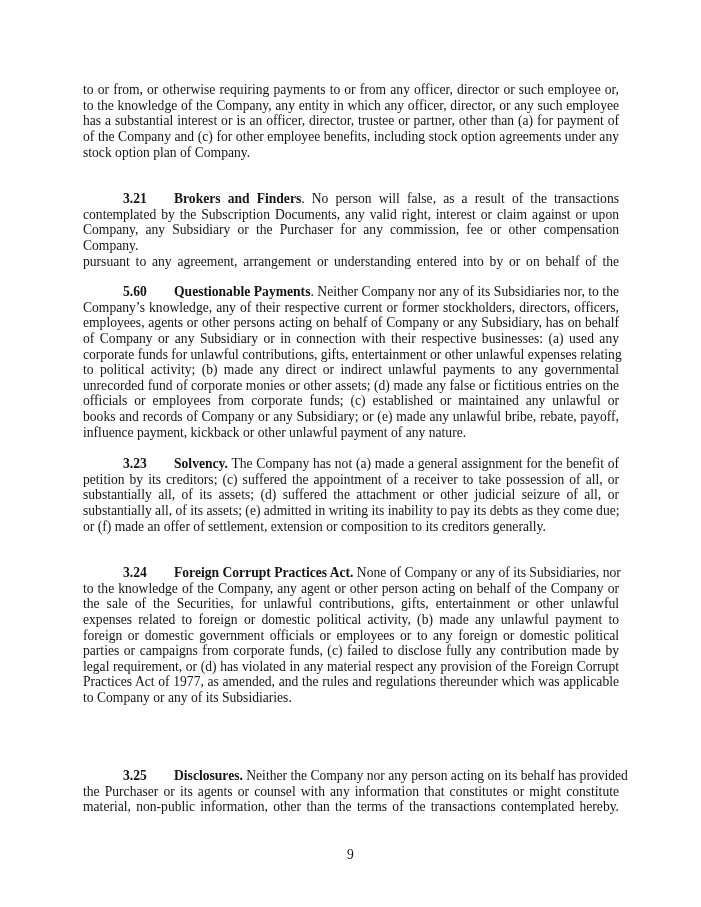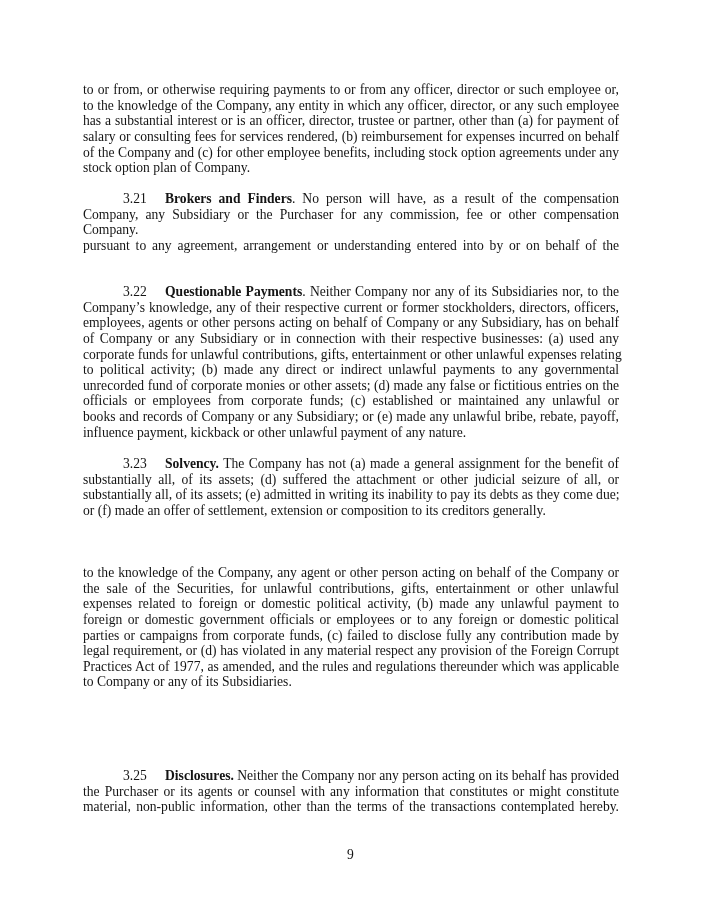--- a/index.html
+++ b/index.html
@@ -9,66 +9,68 @@
     font-family: "Liberation Serif", "DejaVu Serif", serif;
     color: #141414; font-size: 13.6px;
   }
   .para { position: absolute; left: 83px; width: 536px; }
   .line {
     display: block; height: 15.65px; line-height: 15.65px; white-space: nowrap;
     text-align: justify; text-align-last: justify;
   }
   .line.last { text-align-last: left; }
   .line.last.full { text-align-last: justify; }
-  .num { font-weight: normal; padding-left: 40px; display: inline-block; width: 42px; }
-  .title { font-weight: bold; }
+  .num { font-weight: bold; padding-left: 40px; display: inline-block; width: 42px; }
+  .title { font-weight: bold; margin-left: 9px; }
   .pagenum { position: absolute; left: 0; width: 701px; text-align: center; top: 847px; font-size: 13.6px; line-height: 16px; }
 </style>
 </head>
 <body>
 
 <div class="page">
 
   <div class="para" style="top:82px;">
     <span class="line">to or from, or otherwise requiring payments to or from any officer, director or such employee or,</span>
     <span class="line">to the knowledge of the Company, any entity in which any officer, director, or any such employee</span>
     <span class="line">has a substantial interest or is an officer, director, trustee or partner, other than (a) for payment of</span>
-    <span class="line">salary or consulting fees for services rendered, (b) reimbursement for expenses incurred on behalf</span>
     <span class="line">of the Company and (c) for other employee benefits, including stock option agreements under any</span>
     <span class="line last">stock option plan of Company.</span>
   </div>
 
   <div class="para" style="top:191px;">
-    <span class="line"><span class="num">3.21</span><span class="title">Brokers and Finders</span><span>. No person will have, as a result of the compensation</span></span>
+    <span class="line"><span class="num">3.21</span><span class="title">Brokers and Finders</span><span>. No person will false, as a result of the transactions</span></span>
+    <span class="line">contemplated by the Subscription Documents, any valid right, interest or claim against or upon</span>
     <span class="line">Company, any Subsidiary or the Purchaser for any commission, fee or other compensation</span>
     <span class="line last">Company.</span>
     <span class="line">pursuant to any agreement, arrangement or understanding entered into by or on behalf of the</span>
   </div>
 
   <div class="para" style="top:284px;">
-    <span class="line"><span class="num">3.22</span><span class="title">Questionable Payments</span><span>.  Neither Company nor any of its Subsidiaries nor, to the</span></span>
+    <span class="line"><span class="num">5.60</span><span class="title">Questionable Payments</span><span>.  Neither Company nor any of its Subsidiaries nor, to the</span></span>
     <span class="line">Company’s knowledge, any of their respective current or former stockholders, directors, officers,</span>
     <span class="line">employees, agents or other persons acting on behalf of Company or any Subsidiary, has on behalf</span>
     <span class="line">of Company or any Subsidiary or in connection with their respective businesses: (a) used any</span>
     <span class="line">corporate funds for unlawful contributions, gifts, entertainment or other unlawful expenses relating</span>
     <span class="line">to political activity; (b) made any direct or indirect unlawful payments to any governmental</span>
     <span class="line">unrecorded fund of corporate monies or other assets; (d) made any false or fictitious entries on the</span>
     <span class="line">officials or employees from corporate funds; (c) established or maintained any unlawful or</span>
     <span class="line">books and records of Company or any Subsidiary; or (e) made any unlawful bribe, rebate, payoff,</span>
     <span class="line last">influence payment, kickback or other unlawful payment of any nature.</span>
   </div>
 
   <div class="para" style="top:456px;">
     <span class="line"><span class="num">3.23</span><span class="title">Solvency.</span><span>  The Company has not (a) made a general assignment for the benefit of</span></span>
+    <span class="line">petition by its creditors; (c) suffered the appointment of a receiver to take possession of all, or</span>
     <span class="line">substantially all, of its assets; (d) suffered the attachment or other judicial seizure of all, or</span>
     <span class="line">substantially all, of its assets; (e) admitted in writing its inability to pay its debts as they come due;</span>
     <span class="line last">or (f) made an offer of settlement, extension or composition to its creditors generally.</span>
   </div>
 
   <div class="para" style="top:565px;">
+    <span class="line"><span class="num">3.24</span><span class="title">Foreign Corrupt Practices Act.</span><span>  None of Company or any of its Subsidiaries, nor</span></span>
     <span class="line">to the knowledge of the Company, any agent or other person acting on behalf of the Company or</span>
     <span class="line">the sale of the Securities, for unlawful contributions, gifts, entertainment or other unlawful</span>
     <span class="line">expenses related to foreign or domestic political activity, (b) made any unlawful payment to</span>
     <span class="line">foreign or domestic government officials or employees or to any foreign or domestic political</span>
     <span class="line">parties or campaigns from corporate funds, (c) failed to disclose fully any contribution made by</span>
     <span class="line">legal requirement, or (d) has violated in any material respect any provision of the Foreign Corrupt</span>
     <span class="line">Practices Act of 1977, as amended, and the rules and regulations thereunder which was applicable</span>
     <span class="line last">to Company or any of its Subsidiaries.</span>
   </div>
 

